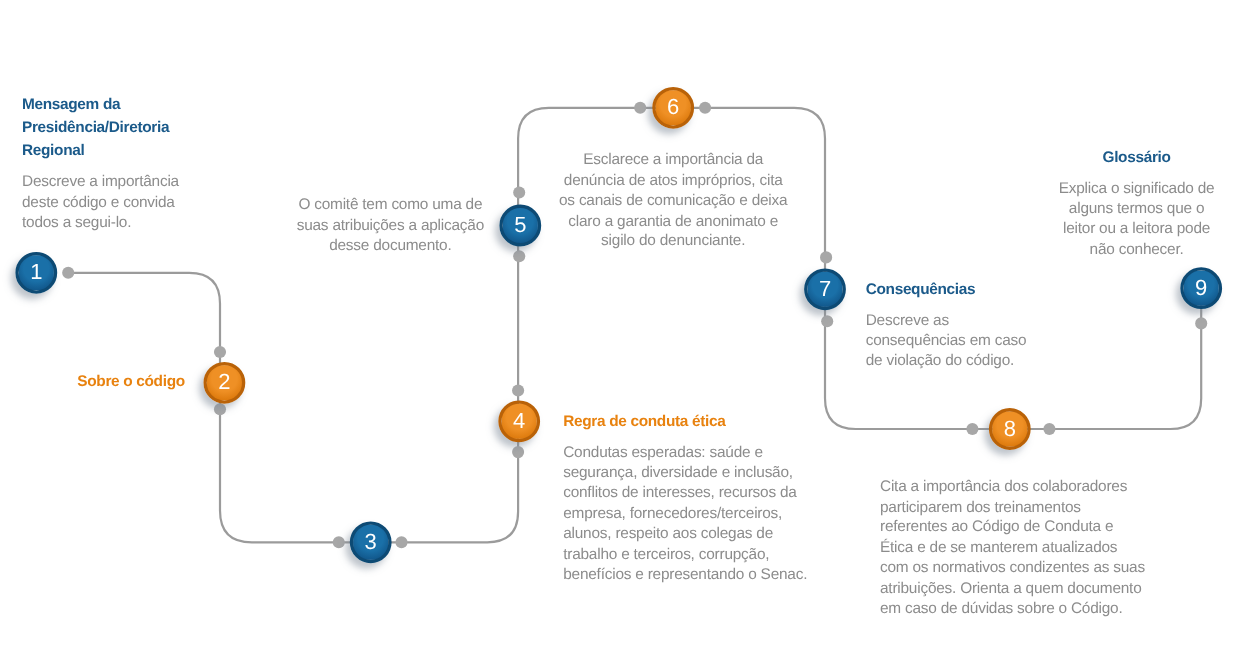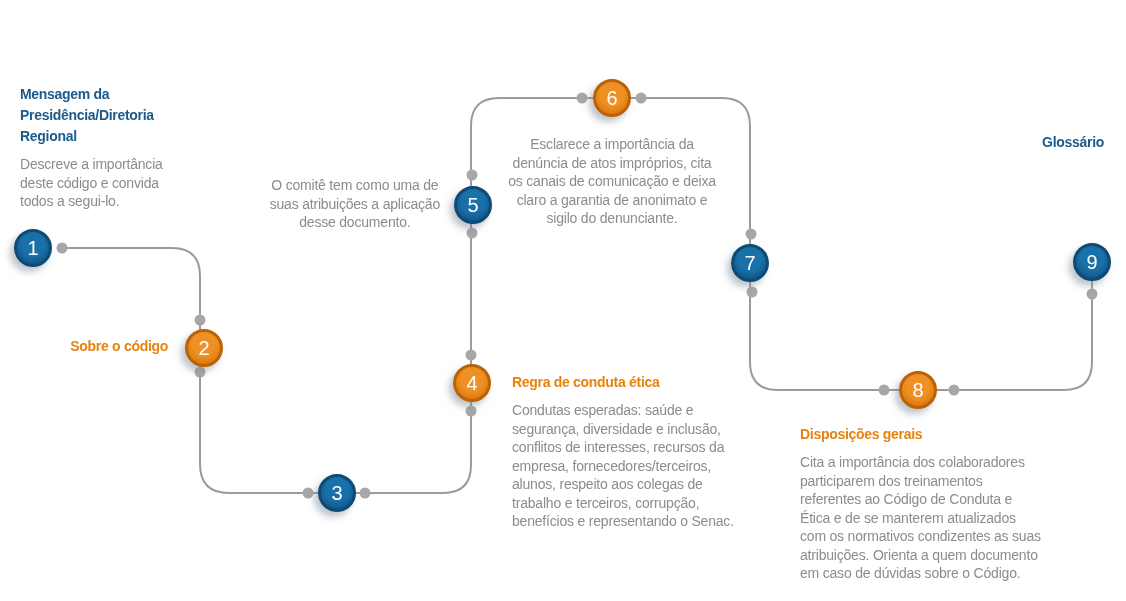--- a/index.html
+++ b/index.html
@@ -133,29 +133,38 @@
   </div>
 
   <div class="block s6 align-center">
     <div class="body">Esclarece a importância da
 denúncia de atos impróprios, cita
 os canais de comunicação e deixa
 claro a garantia de anonimato e
 sigilo do denunciante.</div>
   </div>
 
+  <div class="block s7">
+    <div class="title blue">Consequências</div>
+    <div class="body">Descreve as
+consequências em caso
+de violação do código.</div>
+  </div>
 
   <div class="block s8">
-    <div class="title orange">Disposições gerais</div>
     <div class="body">Cita a importância dos colaboradores
 participarem dos treinamentos
 referentes ao Código de Conduta e
 Ética e de se manterem atualizados
 com os normativos condizentes as suas
 atribuições. Orienta a quem documento
 em caso de dúvidas sobre o Código.</div>
   </div>
 
   <div class="block s9 align-right">
     <div class="title blue">Glossário</div>
+    <div class="body">Explica o significado de
+alguns termos que o
+leitor ou a leitora pode
+não conhecer.</div>
   </div>
 
 </div>
 
 </body></html>

